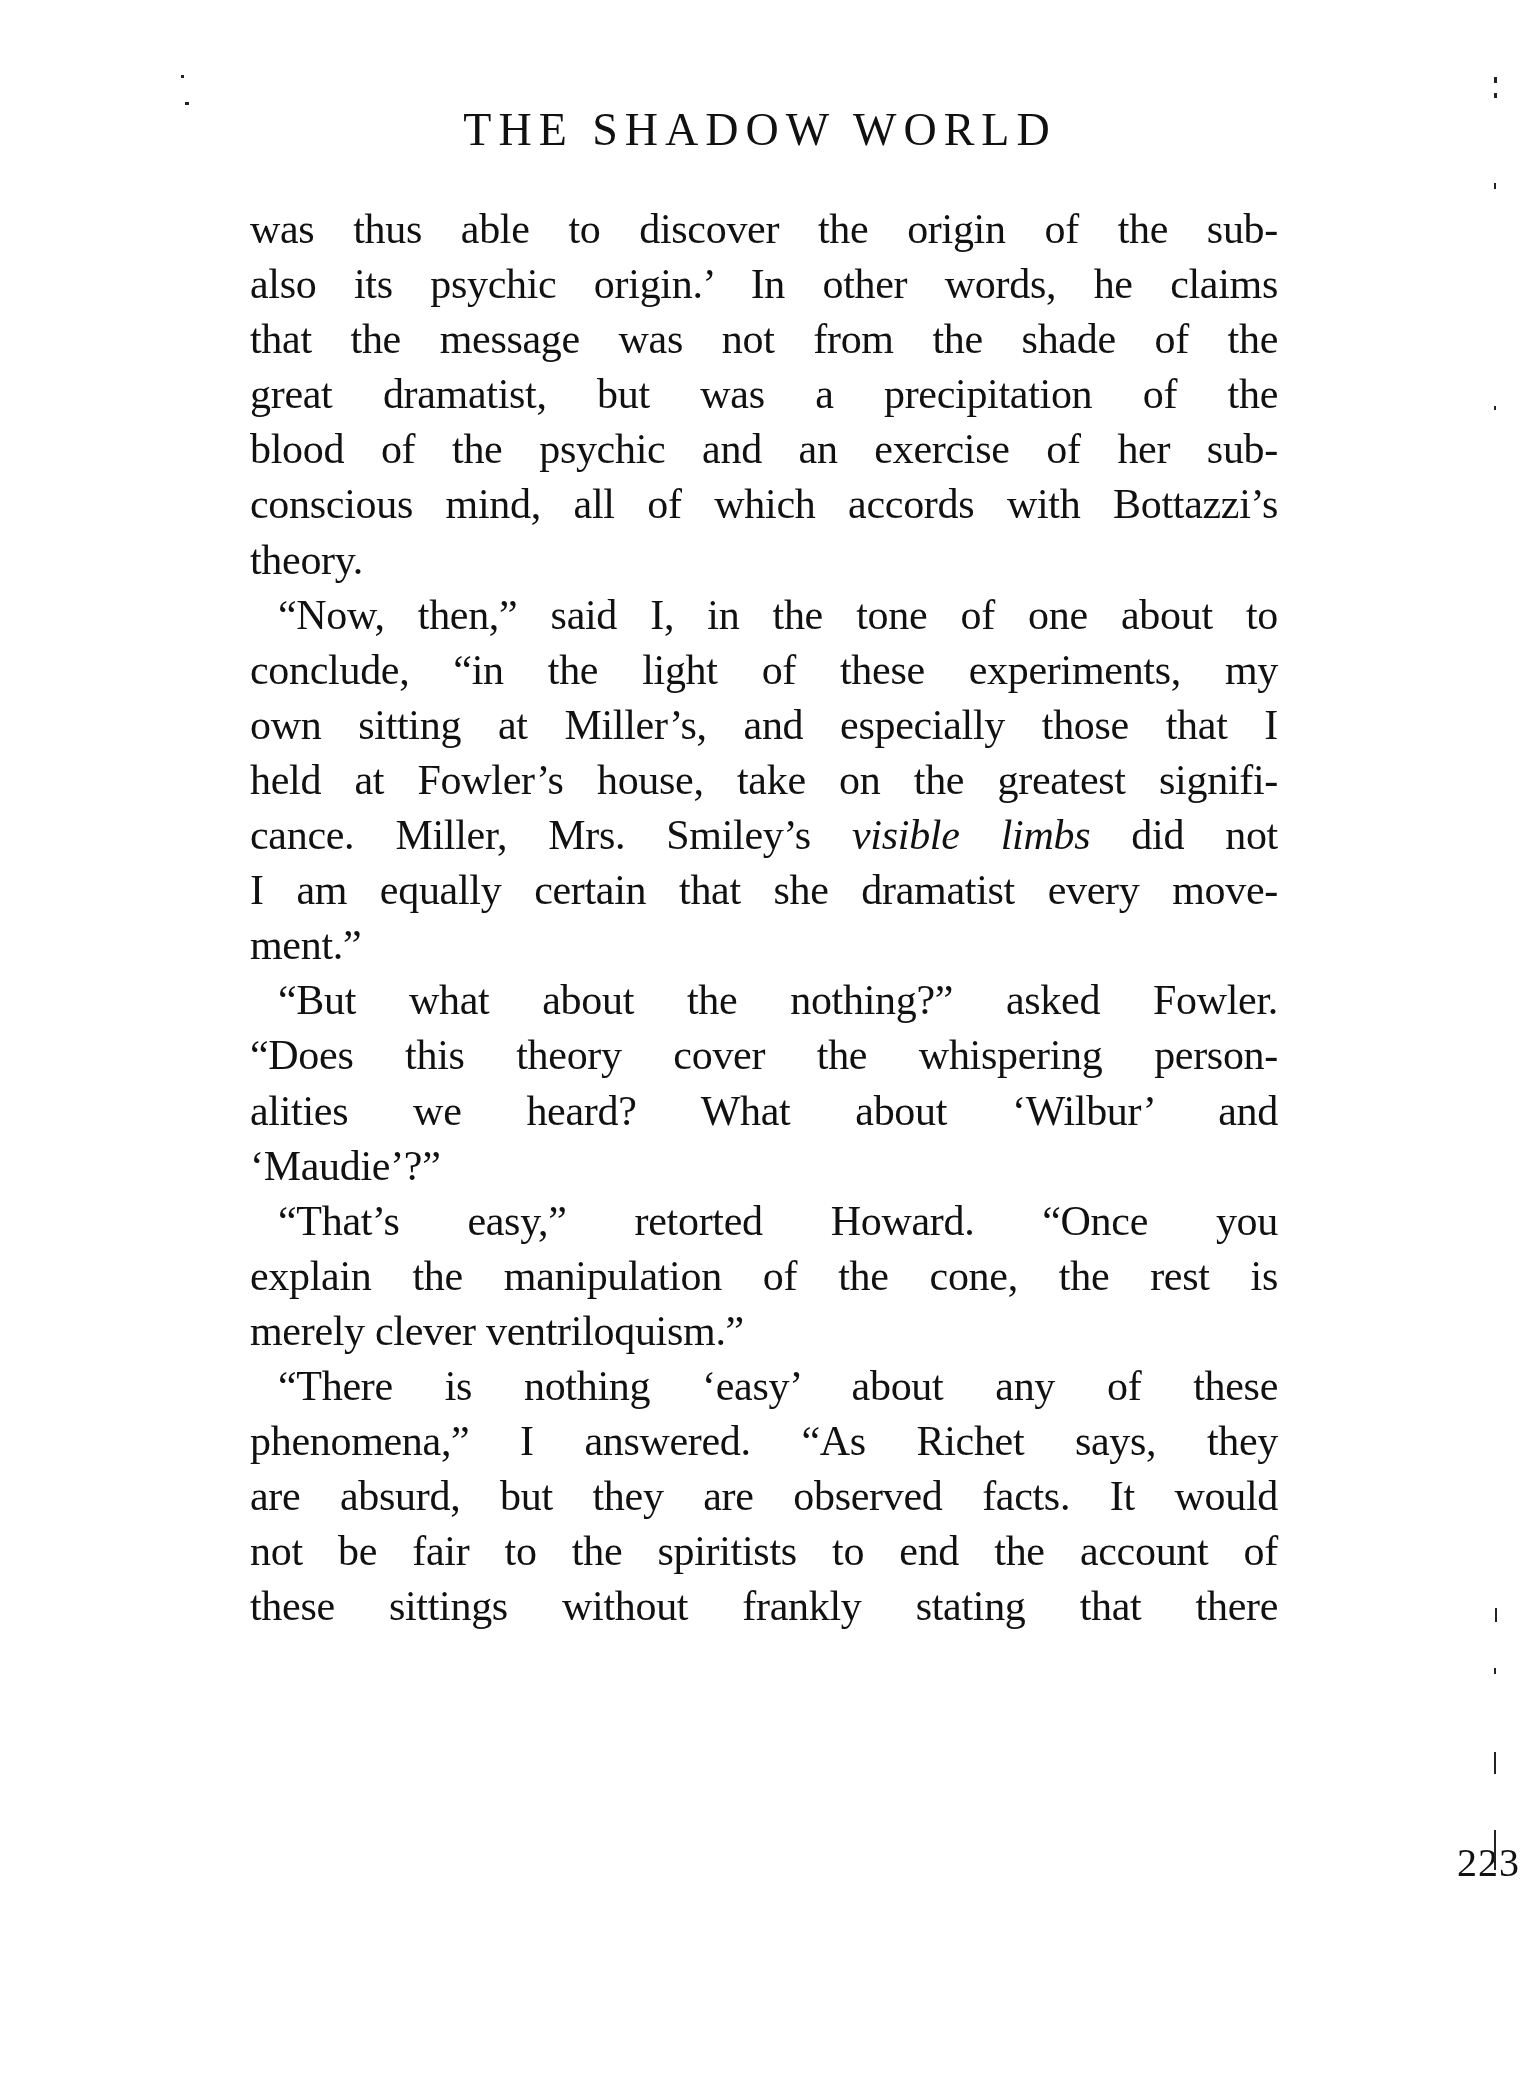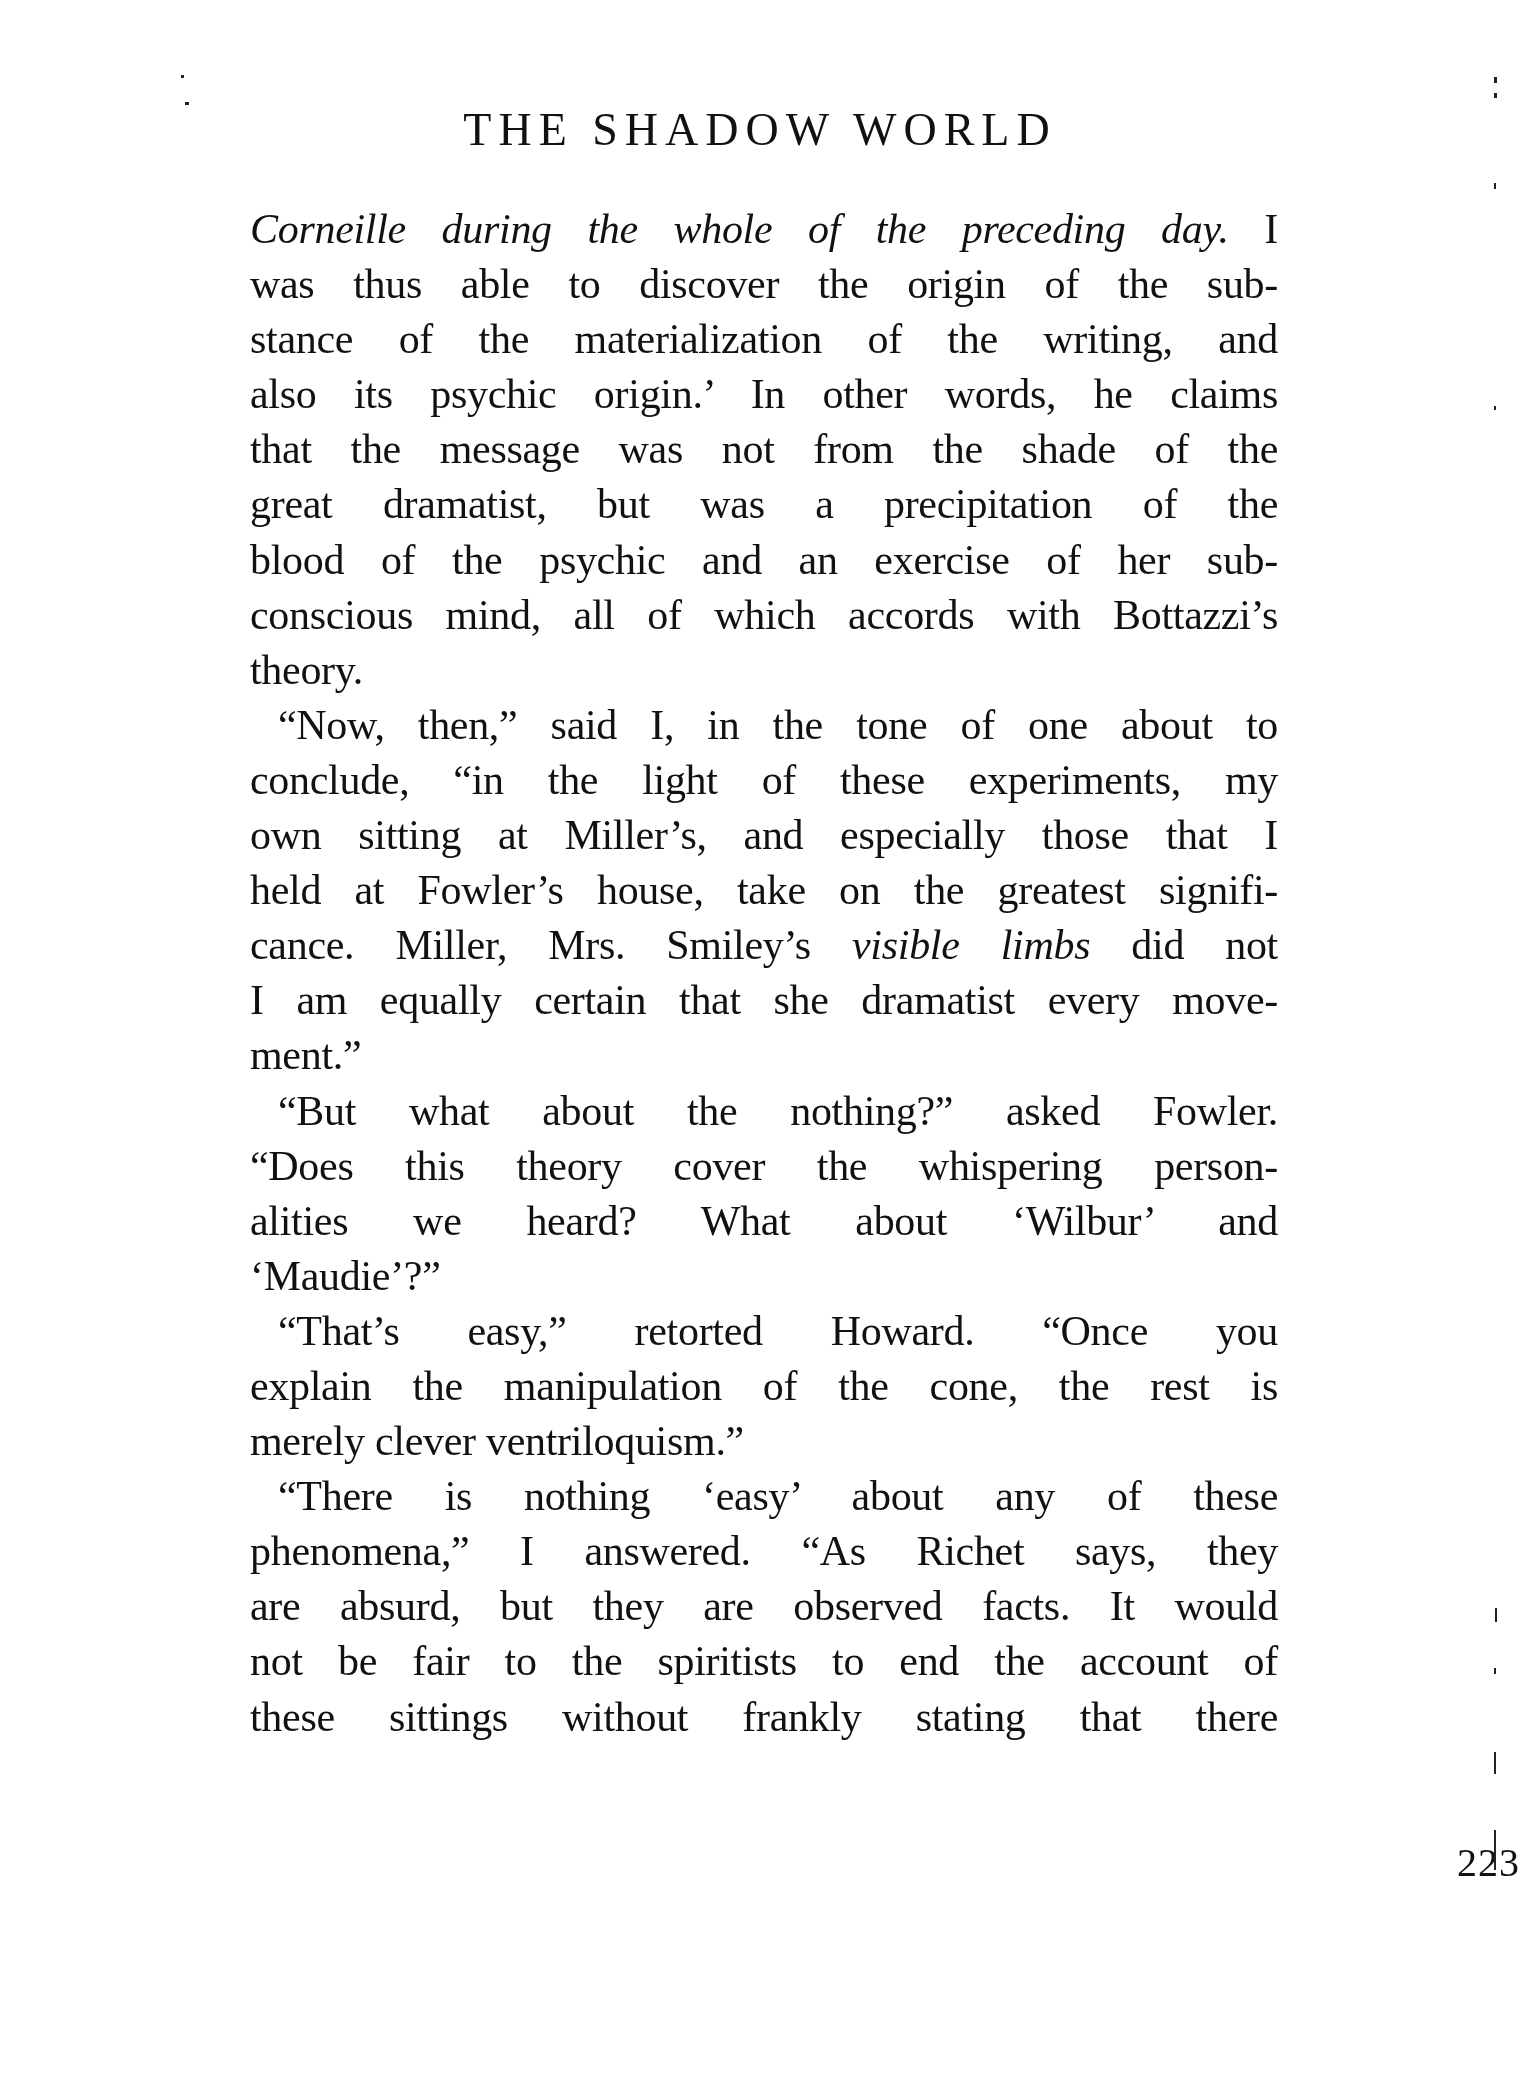--- a/index.html
+++ b/index.html
@@ -73,23 +73,21 @@
       background: #222;
     }
   </style>
 </head>
 <body>
 
 <div class="page">
   <div class="running-head">THE SHADOW WORLD</div>
 
   <div class="text-block" id="text-block">
-      <div class="line"><span class="it">Corneille during the whole of the preceding day.</span><span>  I</span></div>
       <div class="line"><span>was thus able to discover the origin of the sub-</span></div>
-      <div class="line"><span>stance of the materialization of the writing, and</span></div>
       <div class="line"><span>also its psychic origin.’  In other words, he claims</span></div>
       <div class="line"><span>that the message was not from the shade of the</span></div>
       <div class="line"><span>great dramatist, but was a precipitation of the</span></div>
       <div class="line"><span>blood of the psychic and an exercise of her sub-</span></div>
       <div class="line"><span>conscious mind, all of which accords with Bottazzi’s</span></div>
       <div class="line last"><span>theory.</span></div>
       <div class="line indent"><span>“Now, then,” said I, in the tone of one about to</span></div>
       <div class="line"><span>conclude, “in the light of these experiments, my</span></div>
       <div class="line"><span>own sitting at Miller’s, and especially those that I</span></div>
       <div class="line"><span>held at Fowler’s house, take on the greatest signifi-</span></div>

